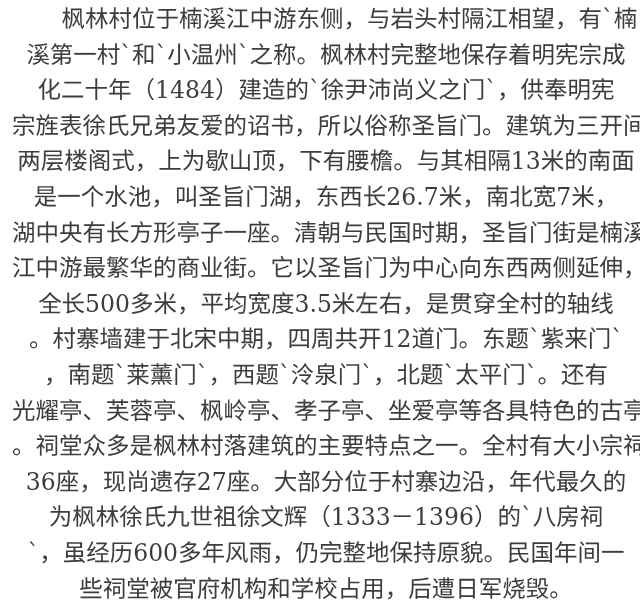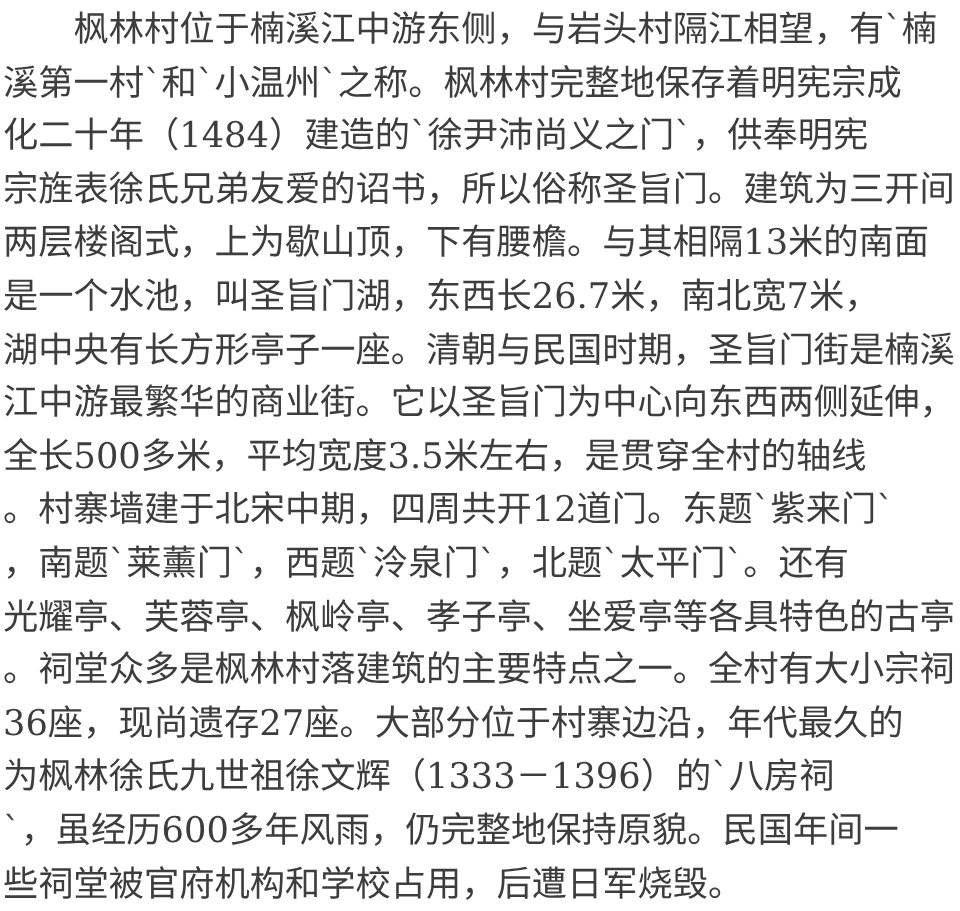--- a/index.html
+++ b/index.html
@@ -11,28 +11,29 @@
     position: relative;
     width: 640px;
     height: 607px;
     overflow: hidden;
     background: #ffffff;
   }
   .article {
     box-sizing: border-box;
     width: 640px;
     height: 607px;
-    padding: 2px 0 0 2px;
+    padding: 2px 0 0 12px;
     font-family: "DejaVu Serif", "Liberation Serif", serif;
     font-size: 23.5px;
     line-height: 35.6px;
     color: #3d3d3d;
     white-space: pre;
     overflow: hidden;
     letter-spacing: 0;
+    text-align: center;
   }
 </style>
 </head>
 <body>
 
 <div class="page">
   <div class="article">　　枫林村位于楠溪江中游东侧，与岩头村隔江相望，有`楠
 溪第一村`和`小温州`之称。枫林村完整地保存着明宪宗成
 化二十年（1484）建造的`徐尹沛尚义之门`，供奉明宪
 宗旌表徐氏兄弟友爱的诏书，所以俗称圣旨门。建筑为三开间

